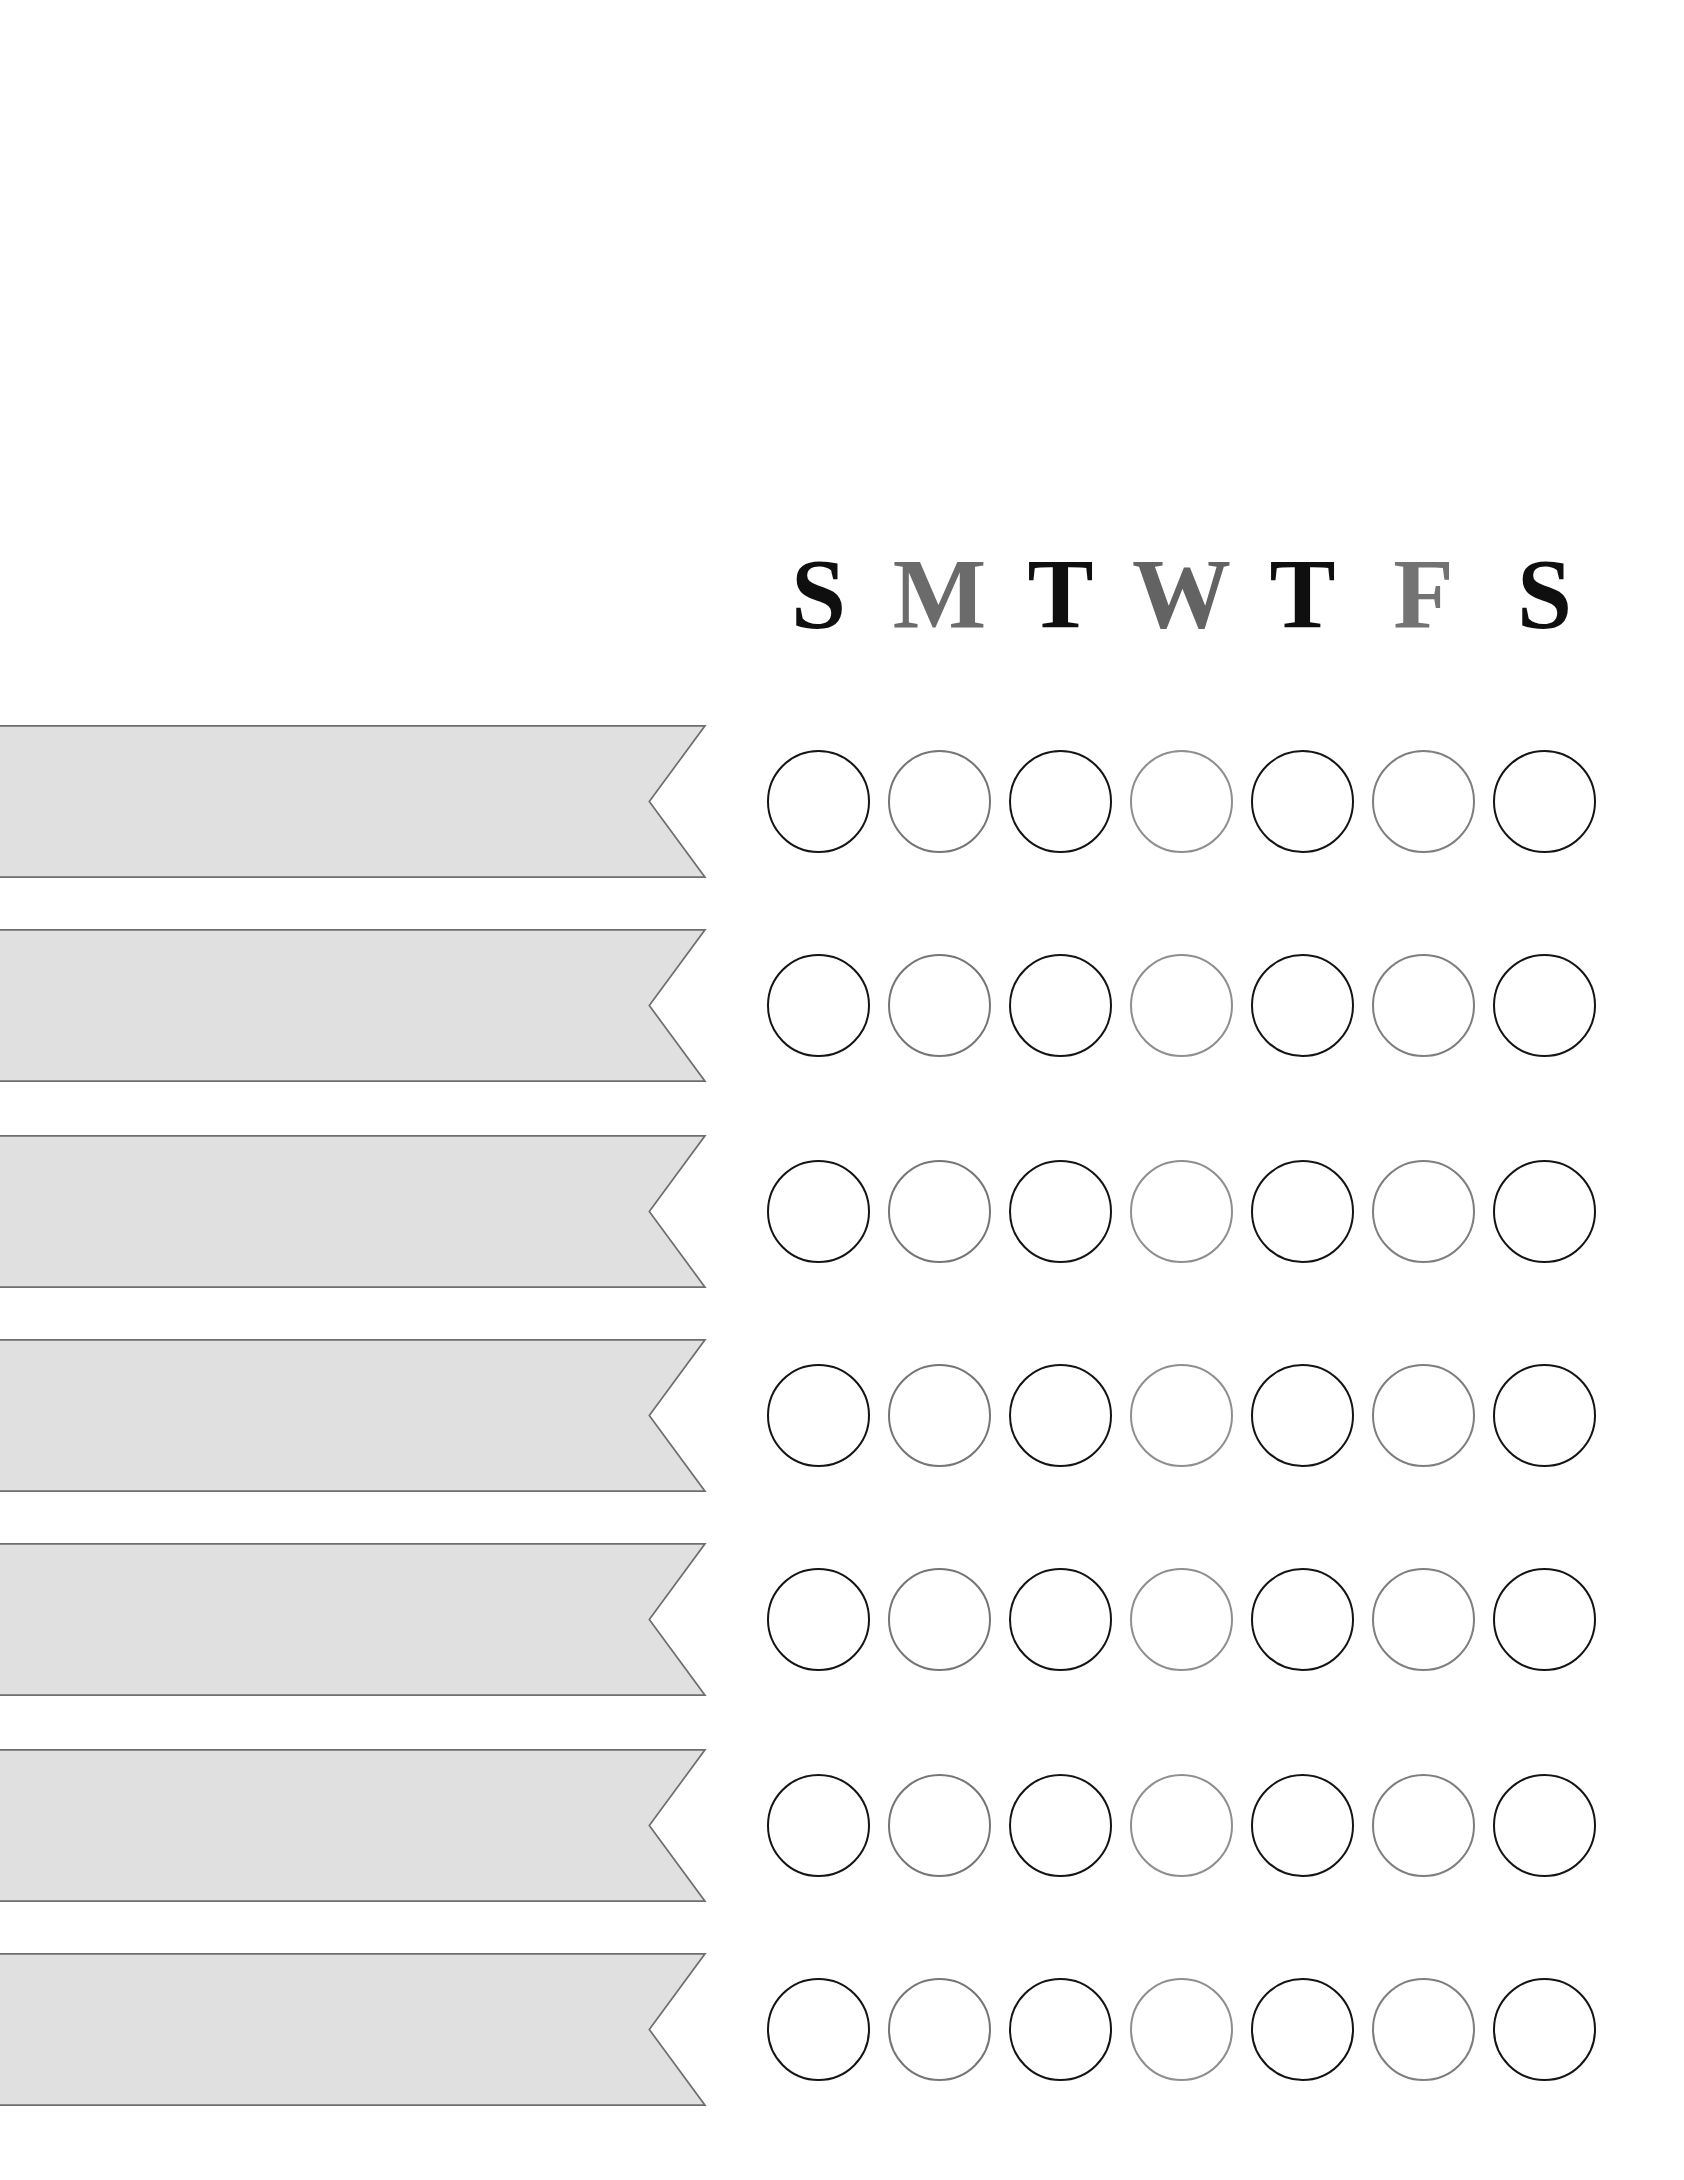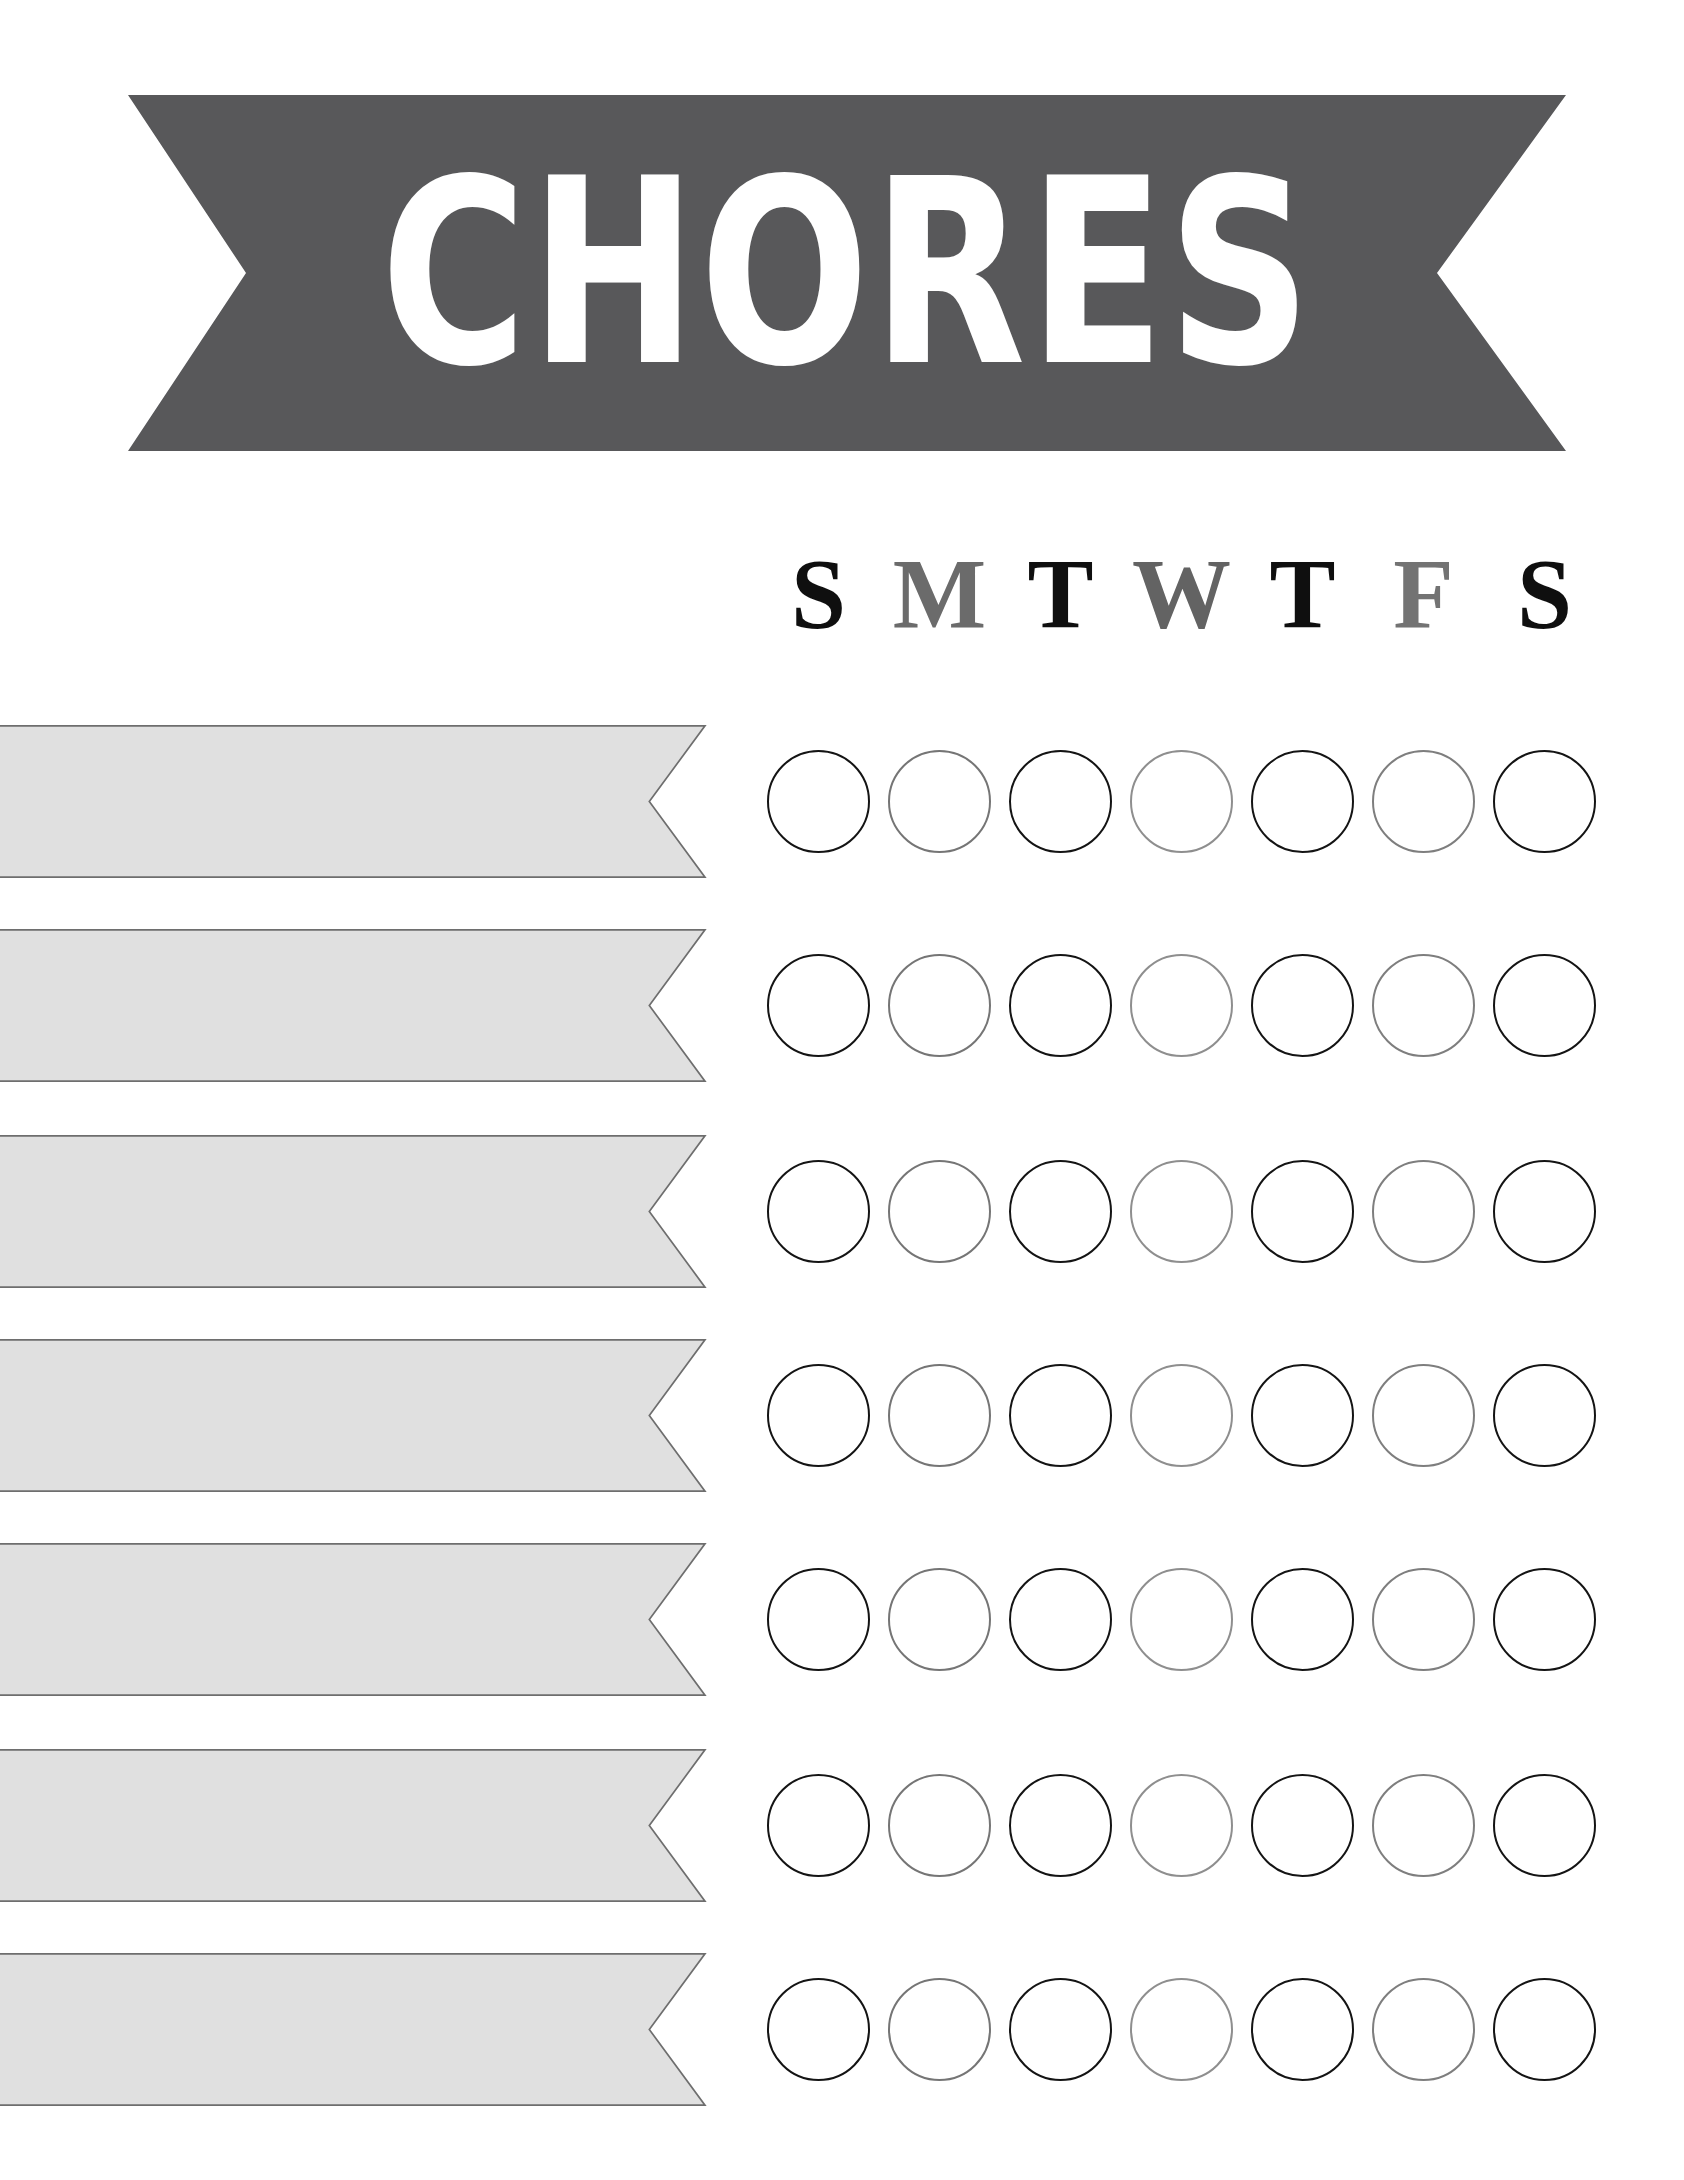--- a/index.html
+++ b/index.html
@@ -38,23 +38,20 @@
   .check-circle{
     width:103px;height:103px;box-sizing:border-box;border-radius:50%;
     border:2.6px solid #000;background:transparent;
   }
 </style>
 </head>
 <body>
 
 <div class="page">
 
-  <div class="banner" id="banner" style="background: rgb(88, 88, 90);">
-    <div class="banner-title" style="color: rgb(255, 255, 255);">CHORES</div>
-  </div>
 
   <div class="day-header" id="dayHeader">
       <div class="day-cell" style="color: rgb(15, 15, 15);">S</div>
       <div class="day-cell" style="color: rgb(107, 107, 107);">M</div>
       <div class="day-cell" style="color: rgb(15, 15, 15);">T</div>
       <div class="day-cell" style="color: rgb(99, 99, 99);">W</div>
       <div class="day-cell" style="color: rgb(15, 15, 15);">T</div>
       <div class="day-cell" style="color: rgb(115, 115, 115);">F</div>
       <div class="day-cell" style="color: rgb(15, 15, 15);">S</div>
     </div>

